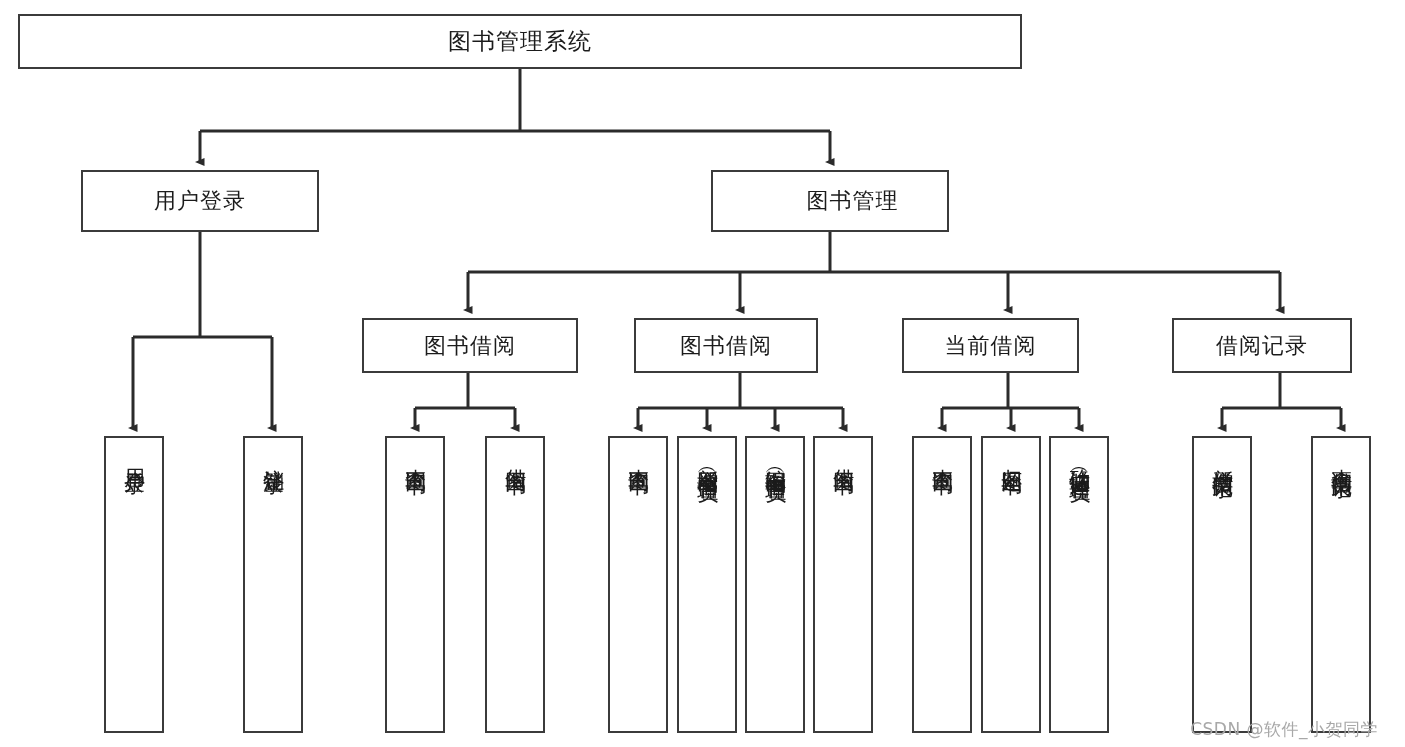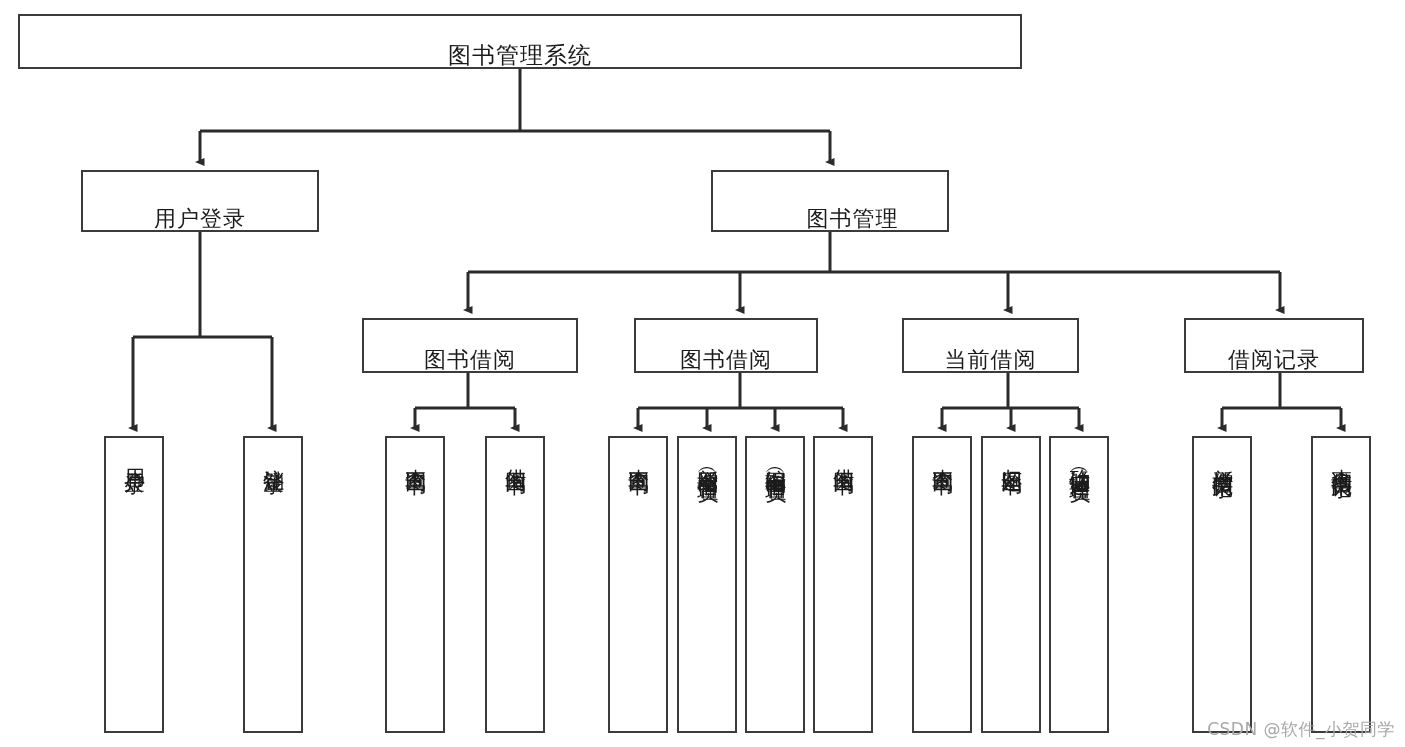--- a/index.html
+++ b/index.html
@@ -22,21 +22,21 @@
     width: 1405px;
     height: 747px;
     pointer-events: none;
   }
   .node {
     position: absolute;
     box-sizing: border-box;
     border: 2.5px solid #3b3b3b;
     background: #ffffff;
     display: flex;
-    align-items: flex-end;
+    align-items: center;
     justify-content: center;
     color: #1b1b1b;
   }
   .node-label {
     display: block;
     white-space: nowrap;
     letter-spacing: 1px;
   }
   
   .node.h .node-label {
@@ -55,21 +55,21 @@
   .node.v .node-label {
     writing-mode: vertical-rl;
     text-orientation: upright;
     font-size: 21px;
     line-height: 1.12;
     letter-spacing: 2px;
     white-space: nowrap;
   }
   #watermark {
     position: absolute;
-    right: 10px;
+    right: 27px;
     bottom: 6px;
     font-size: 17px;
     color: #a8a8a8;
     white-space: nowrap;
     letter-spacing: 0.5px;
   }
 </style>
 </head>
 <body>
 
@@ -140,21 +140,21 @@
 
   <div class="node h" style="left:362px; top:318px; width:216px; height:55px;">
     <span class="node-label">图书借阅</span>
   </div>
   <div class="node h" style="left:634px; top:318px; width:184px; height:55px;">
     <span class="node-label">图书借阅</span>
   </div>
   <div class="node h" style="left:902px; top:318px; width:177px; height:55px;">
     <span class="node-label">当前借阅</span>
   </div>
-  <div class="node h" style="left:1172px; top:318px; width:180px; height:55px;margin-left:12px;">
+  <div class="node h" style="left:1172px; top:318px; width:180px; height:55px;">
     <span class="node-label">借阅记录</span>
   </div>
 
   <div class="node v" style="left:104px; top:436px; width:60px; height:297px;">
     <span class="node-label">用户登录</span>
   </div>
   <div class="node v" style="left:243px; top:436px; width:60px; height:297px;">
     <span class="node-label">注销登录</span>
   </div>
 

